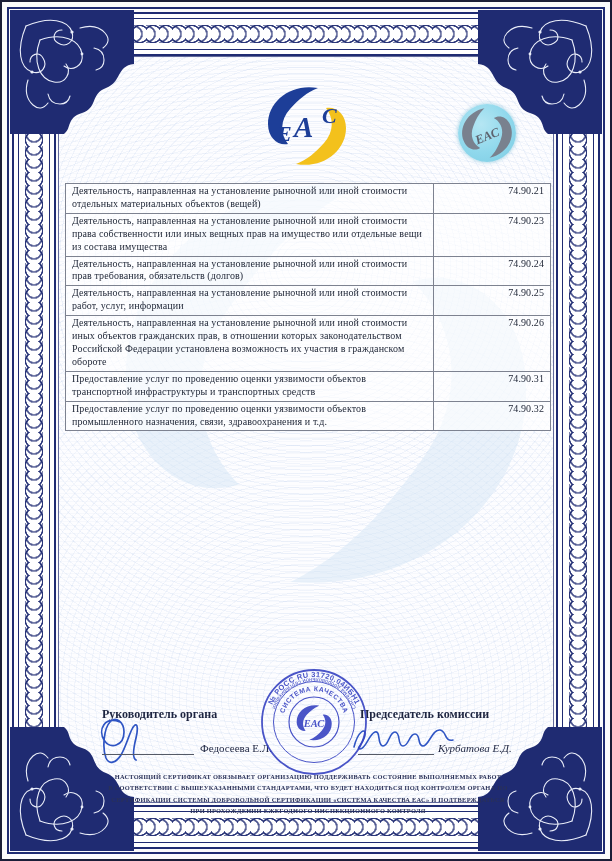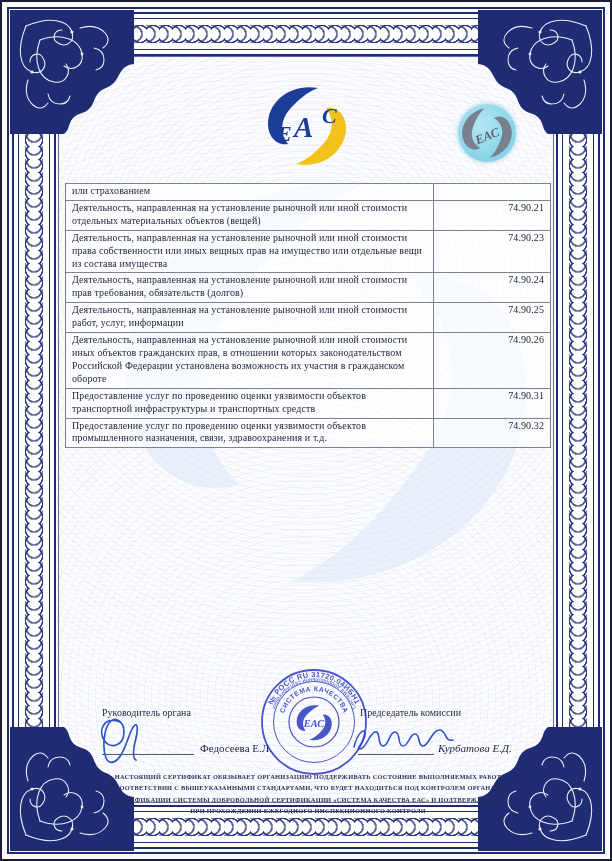--- a/index.html
+++ b/index.html
@@ -70,21 +70,21 @@
     position:absolute;left:63px;top:181px;width:486px;
     border-collapse:collapse;table-layout:fixed;
     font-size:10px;line-height:12.9px;color:#232a3a;letter-spacing:.1px;
   }
   .okved-table td{
     border:1px solid #7d8290;padding:1px 6px 2px 6px;vertical-align:top;
     background:rgba(255,255,255,.62);
   }
   .okved-table td.code{width:104px;text-align:right;}
   
-  .sig-title{position:absolute;font-size:10px;color:#1d2440;}
+  .sig-title{position:absolute;font-size:12px;color:#1d2440;font-weight:bold;}
   .sig-name{position:absolute;font-size:11px;color:#1d2440;text-align:right;}
   .sig-line{position:absolute;border-bottom:1px solid #555a66;}
   .sig-scrawl{position:absolute;}
   .stamp{position:absolute;left:256px;top:664px;z-index:6;opacity:.9;}
   .fineprint{
     position:absolute;left:76px;top:769px;width:460px;text-align:center;
     font-size:6.4px;line-height:11.3px;font-weight:bold;color:#2a3158;letter-spacing:.25px;
   }
   .hidden-defs{position:absolute;width:0;height:0;overflow:hidden;}
 </style>
@@ -166,24 +166,20 @@
             <use href="#cres-b"></use>
           </g>
           <text x="25" y="56" font-size="20" font-family="'Liberation Serif',serif" font-style="italic" font-weight="bold" fill="#5d636f">ЕАС</text>
         </g>
       </svg>
     </div>
 
     <table class="okved-table">
       <tbody id="okved-body">
           <tr>
-            <td class="act">или страхованием</td>
-            <td class="code"></td>
-          </tr>
-          <tr>
             <td class="act">Деятельность, направленная на установление рыночной или иной стоимости отдельных материальных объектов (вещей)</td>
             <td class="code">74.90.21</td>
           </tr>
           <tr>
             <td class="act">Деятельность, направленная на установление рыночной или иной стоимости права собственности или иных вещных прав на имущество или отдельные вещи из состава имущества</td>
             <td class="code">74.90.23</td>
           </tr>
           <tr>
             <td class="act">Деятельность, направленная на установление рыночной или иной стоимости прав требования, обязательств (долгов)</td>
             <td class="code">74.90.24</td>

